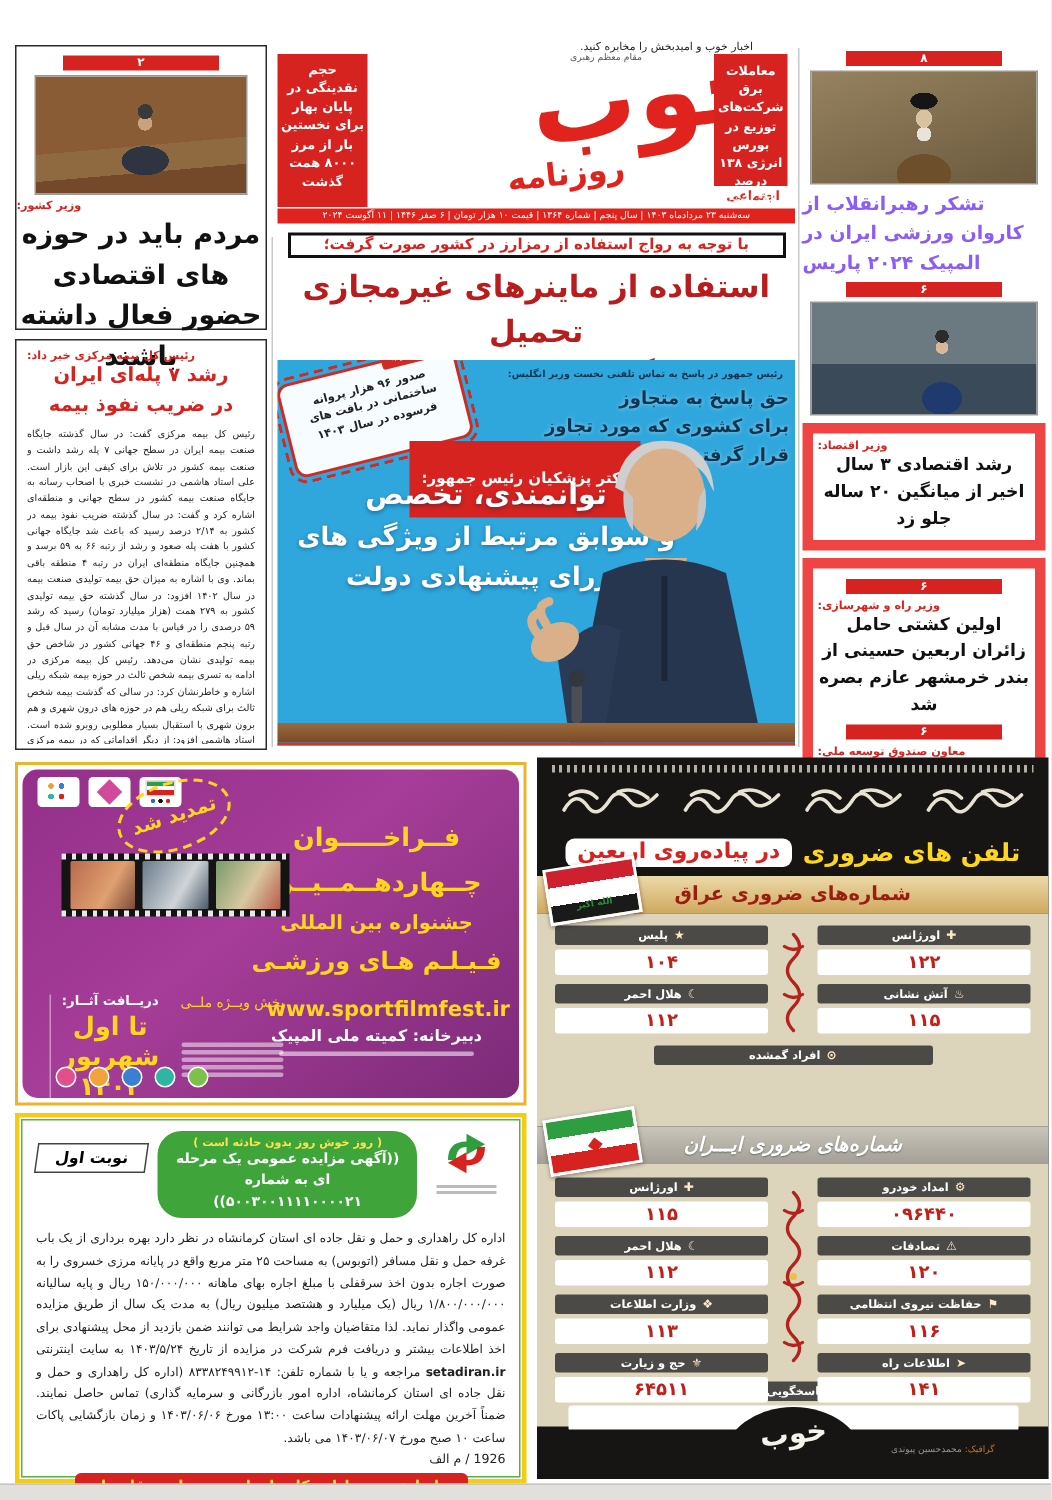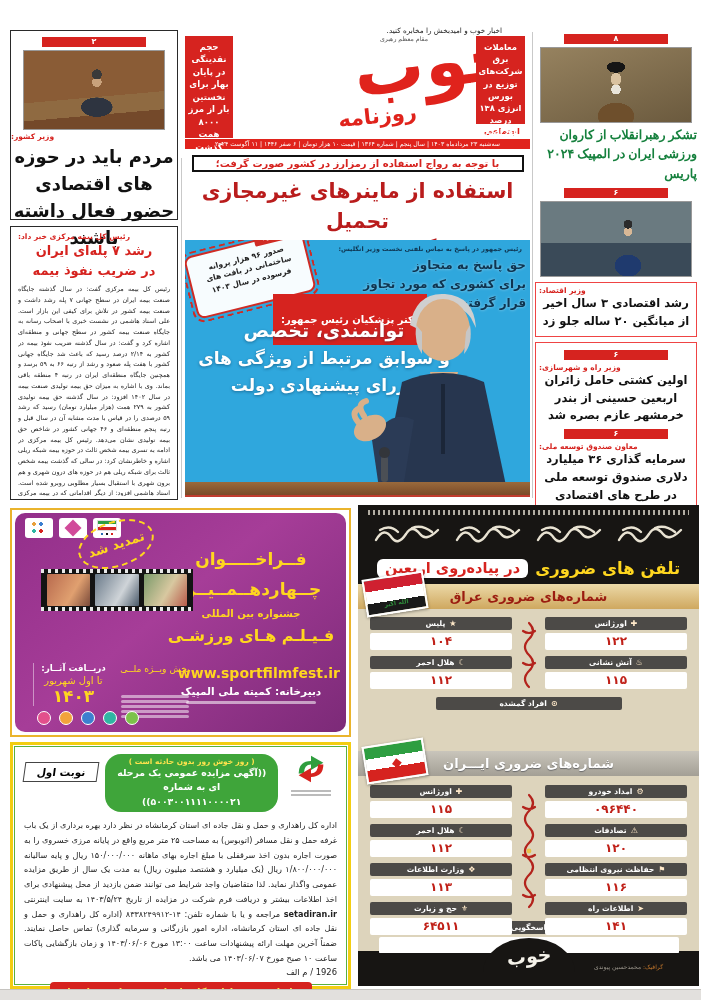--- a/index.html
+++ b/index.html
@@ -15,21 +15,21 @@
   .tl-photo { width:142px; height:80px; margin:2px auto; border:1px solid #999;
     background:
       radial-gradient(circle 9px at 52% 30%, #3a3a3a 0 55%, transparent 56%),
       radial-gradient(circle 8px at 52% 40%, #c9a27c 0 60%, transparent 61%),
       radial-gradient(ellipse 26px 16px at 52% 72%, #2e3440 0 60%, transparent 61%),
       linear-gradient(175deg,#8a5c36 0 58%, #8f6a41 58% 78%, #74492a 78%); }
   .kicker-red { font-size:7.5px; font-weight:bold; color:#d6231f; text-align:left; }
   .tl-title { font-size:18px; font-weight:900; text-align:center; line-height:1.5; color:#111; margin-top:2px; }
 
   
-  .liq { left:185px; top:36px; width:48px; height:102px; background:#d6231f; color:#fff;
+  .liq { left:185px; top:36px; width:60px; height:102px; background:#d6231f; color:#fff;
     font-size:8.6px; font-weight:bold; text-align:center; line-height:1.45; padding:5px 2px; }
 
   
   .tagline { left:352px; top:26px; width:150px; font-size:7.3px; color:#222; text-align:right; }
   .tagline-src { font-size:6.2px; color:#555; text-align:left; padding-left:28px; }
   .logo-main { left:368px; top:26px; width:150px; font-size:70px; font-weight:900; color:#e0231c;
     transform:rotate(-7deg); line-height:1.05; text-align:center; }
   .logo-sub { left:338px; top:104px; font-size:21px; font-weight:900; color:#e0231c; transform:rotate(-6deg); }
   .cats { left:480px; top:112px; width:44px; font-size:8.5px; font-weight:bold; color:#e0231c; text-align:center; line-height:1.5; }
   .energy { left:476px; top:36px; width:49px; height:88px; background:#d6231f; color:#fff;
@@ -44,22 +44,22 @@
       radial-gradient(ellipse 15px 9px at 50% 26%, #151515 0 60%, transparent 61%),
       radial-gradient(ellipse 9px 10px at 50% 42%, #d9c2a0 0 60%, transparent 61%),
       radial-gradient(ellipse 8px 8px at 50% 56%, #e8e4da 0 60%, transparent 61%),
       radial-gradient(ellipse 30px 22px at 50% 92%, #6e4f2c 0 60%, transparent 61%),
       linear-gradient(160deg,#96825f,#6b5a3e); }
   .photo-econ { background:
       radial-gradient(circle 8px at 58% 30%, #2b2b2b 0 55%, transparent 56%),
       radial-gradient(circle 7px at 58% 40%, #d8b896 0 60%, transparent 61%),
       radial-gradient(ellipse 22px 18px at 58% 86%, #1f3a6e 0 60%, transparent 61%),
       linear-gradient(180deg,#6a7a80 0 55%, #3a4a58 55%); }
-  .r-title { font-size:12.5px; font-weight:900; text-align:right; line-height:1.55; color:#15803d; margin-top:3px;font-family:Liberation Serif, serif; }
-  .r-box { border:1px solid #ef4444; margin-top:5px; padding:3px 3px 5px; }
+  .r-title { font-size:12.5px; font-weight:900; text-align:left; line-height:1.55; color:#8b5cf6; margin-top:3px; }
+  .r-box { border:7px solid #ef4444; margin-top:5px; padding:3px 3px 5px; }
   .r-sub { font-size:11.5px; font-weight:900; text-align:center; line-height:1.55; color:#111; }
 
   
   .mstory { left:185px; top:155px; width:345px; }
   .m-kicker { border:2px solid #111; width:332px; margin:0 auto; height:17px; line-height:14px;
     text-align:center; color:#d6231f; font-size:10px; font-weight:bold; background:#fff; }
   .m-head { font-size:20.5px; font-weight:900; color:#b91c1c; text-align:center; line-height:1.45; margin-top:5px; }
 
   
   .bluebox { left:185px; top:240px; width:345px; height:257px; background:#2fa7dd; overflow:hidden; border-bottom:2px solid #c23b2e; }
@@ -92,41 +92,41 @@
   .f-tile { width:28px; height:20px; background:#fff; border-radius:3px; position:relative; overflow:hidden; }
   .f-tile.iran::before { content:""; position:absolute; top:2px; left:4px; right:4px; height:9px;
     background:linear-gradient(#2e9e41 33%, #fff 33% 66%, #d6231f 66%); border:0.5px solid #ddd; }
   .f-tile.iran::after { content:""; position:absolute; bottom:2px; left:7px; width:14px; height:4px;
     background:radial-gradient(circle 1.5px at 2px 2px,#2a6db5 0 90%,transparent),radial-gradient(circle 1.5px at 7px 2px,#111 0 90%,transparent),radial-gradient(circle 1.5px at 12px 2px,#d6231f 0 90%,transparent); }
   .f-tile.fest::before { content:""; position:absolute; inset:4px 8px; background:#d14a9a; transform:rotate(45deg); }
   .f-tile.org::before { content:""; position:absolute; inset:3px 6px;
     background:radial-gradient(circle 2px at 3px 3px,#e8a13c 0 90%,transparent),radial-gradient(circle 2px at 10px 3px,#3c7fd0 0 90%,transparent),radial-gradient(circle 2px at 3px 10px,#2fb6a3 0 90%,transparent),radial-gradient(circle 2px at 10px 10px,#d6231f 0 90%,transparent); }
   .f-title { position:absolute; right:10px; top:32px; width:170px; text-align:center; color:#ffd61f; font-weight:900; line-height:1.75; }
   .f-title .t1,.f-title .t2 { font-size:17px; letter-spacing:1px; }
-  .f-title .t3 { font-size:10px; } .f-title .t4 { font-size:16px; }
+  .f-title .t3 { font-size:13px; } .f-title .t4 { font-size:16px; }
   .f-url { position:absolute; right:6px; top:152px; width:178px; text-align:right; color:#ffd61f;
     font-weight:bold; font-size:14px; direction:ltr; }
   .f-secr { position:absolute; right:10px; top:172px; width:170px; text-align:center; color:#fff; font-weight:900; font-size:10.5px; }
   .f-secr-sub { position:absolute; right:30px; top:188px; width:130px; height:3px; background:rgba(255,255,255,.55); border-radius:2px; }
   .f-stamp { position:absolute; left:62px; top:8px; width:78px; height:46px; transform:rotate(-18deg);
     border:2px dashed #ffd61f; border-radius:50%; display:flex; align-items:center; justify-content:center;
     color:#ffd61f; font-weight:900; font-size:13px; }
   .f-strip { position:absolute; left:26px; top:56px; width:152px; height:42px; background:#141414; padding:5px 6px; display:flex; gap:5px; direction:ltr; }
   .f-strip::before,.f-strip::after { content:""; position:absolute; left:0; right:0; height:4px;
     background:repeating-linear-gradient(90deg,#e8e8e8 0 3px,transparent 3px 7px); }
   .f-strip::before { top:0; } .f-strip::after { bottom:0; }
   .f-frame { flex:1; border-radius:1px; }
   .f-frame.a { background:linear-gradient(120deg,#b86a4e,#e0a070 60%,#7a4a3a); }
   .f-frame.b { background:linear-gradient(120deg,#6a7a8a,#cfd4d8 60%,#4a5a6a); }
   .f-frame.c { background:linear-gradient(120deg,#7a9a6a,#d8c8a0 55%,#b85a4a); }
   .f-formats { position:absolute; left:24px; top:104px; width:156px; text-align:center; color:#f3cdec;
     font-size:7.2px; line-height:1.85; white-space:pre-line; }
   .f-deadline { position:absolute; left:18px; top:150px; width:76px; text-align:center; border-left:1px solid rgba(255,255,255,.45); padding-left:4px; }
   .f-dl-label { color:#fff; font-weight:bold; font-size:8.8px; }
-  .f-dl-line { color:#ffd61f; font-weight:400; font-size:10px; margin-top:2px; }
+  .f-dl-line { color:#ffd61f; font-weight:700; font-size:17px; margin-top:2px; }
   .f-dl-year { color:#ffd61f; font-weight:900; font-size:17px; letter-spacing:2px; }
   .f-special { position:absolute; left:100px; top:150px; width:80px; text-align:center; }
   .f-sp-title { color:#ffd61f; font-weight:400; font-size:9.2px; margin-bottom:21px; }
   .f-sp-lines i { display:block; height:2.5px; background:rgba(255,255,255,.5); border-radius:2px; margin:2.5px 6px; }
   .f-bottom { position:absolute; left:22px; bottom:7px; display:flex; gap:8px; direction:ltr; }
   .f-dot { width:14px; height:14px; border-radius:50%; border:1.5px solid #fff; }
 
   
   .auct { left:10px; top:742px; width:341px; height:247px; border:3px solid #f3cd11; background:#fff; }
   .auct-inner { position:absolute; inset:1px; border:1.5px solid #59b13e; padding:7px 9px 5px; }
@@ -145,21 +145,21 @@
 
   
   .emg { left:358px; top:505px; width:341px; height:481px; background:#171513; overflow:hidden; }
   .emg-ticks { height:5px; margin:5px 10px 3px; background:repeating-linear-gradient(90deg,#cfc9bd 0 2px,transparent 2px 5px); opacity:.85; }
   .emg-band { display:flex; justify-content:space-around; padding:0 8px; height:34px; align-items:center; }
   .emg-title { height:32px; display:flex; align-items:center; justify-content:center; gap:7px; }
   .emg-title .y { color:#ffd61f; font-size:16.5px; font-weight:900; }
   .emg-title .r { background:#fff; border-radius:6px; padding:1px 8px 2px; color:#d6231f; font-size:14.5px; font-weight:900; }
   .emg-hdr { position:relative; height:25px; line-height:25px; text-align:center; font-weight:900; }
   .hdr-iraq { background:linear-gradient(#ecd9a8,#cfa85f); color:#9b1c10; font-size:13px; }
-  .hdr-iran { background:linear-gradient(#c9c5bb,#a39f95); color:#fff; font-size:13px; text-shadow:0 1px 1px #6b6b6b; }
+  .hdr-iran { background:linear-gradient(#c9c5bb,#a39f95); color:#fff; font-size:13px; text-shadow:0 1px 1px #6b6b6b;font-style:italic; }
   .flag { position:absolute; left:6px; top:-9px; width:62px; height:38px; transform:rotate(-9deg);
     border:2px solid #fff; box-shadow:0 1px 3px rgba(0,0,0,.4); z-index:3; }
   .flag-iraq { background:linear-gradient(#cf2030 0 32%, #fff 32% 68%, #1a1a1a 68%); }
   .flag-iraq .ftext { position:absolute; top:13px; left:0; right:0; text-align:center; color:#2e8b3a; font-size:6px; font-weight:bold; }
   .flag-iran { background:linear-gradient(#2e9e41 0 33%, #fff 33% 66%, #d6231f 66%); }
   .flag-iran::after { content:""; position:absolute; top:16px; left:27px; width:7px; height:7px; background:#d6231f; transform:rotate(45deg); }
   .emg-sec { position:relative; background:#ddd4bc; padding:8px 12px 4px; }
   .emg-cols { position:relative; }
   .col-r { position:absolute; right:0; top:0; width:142px; }
   .col-l { position:absolute; left:0; top:0; width:142px; }

